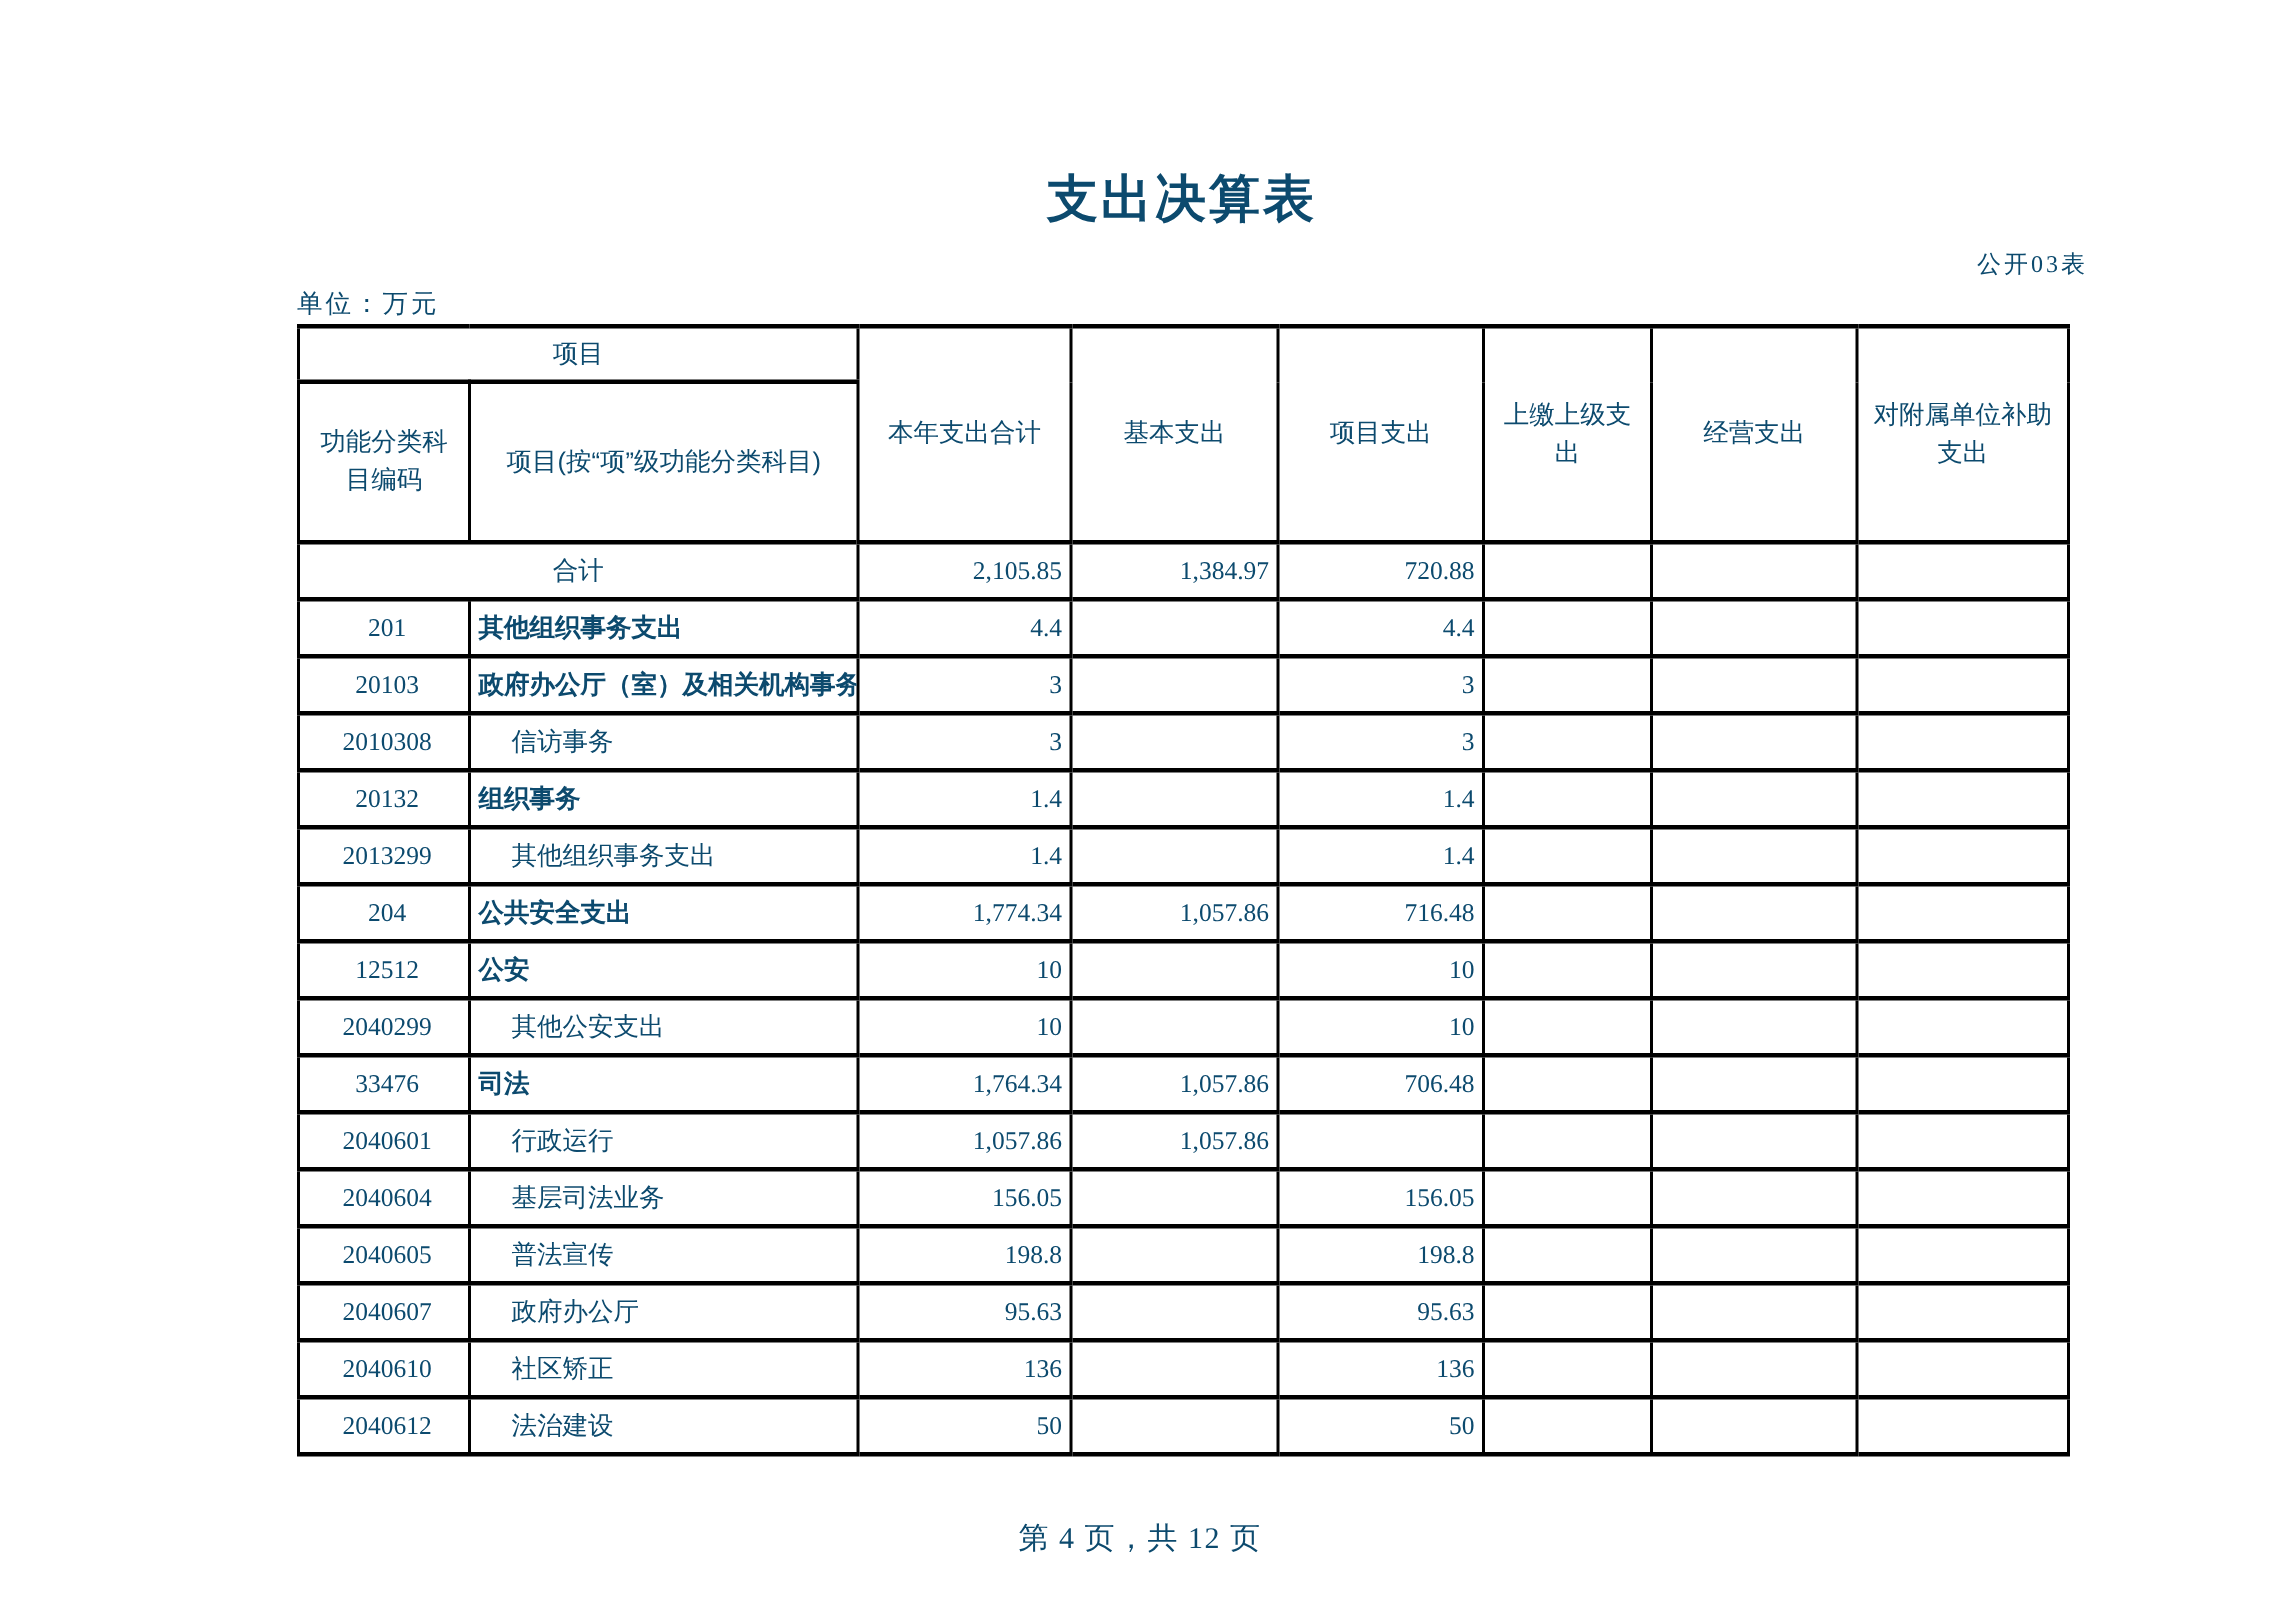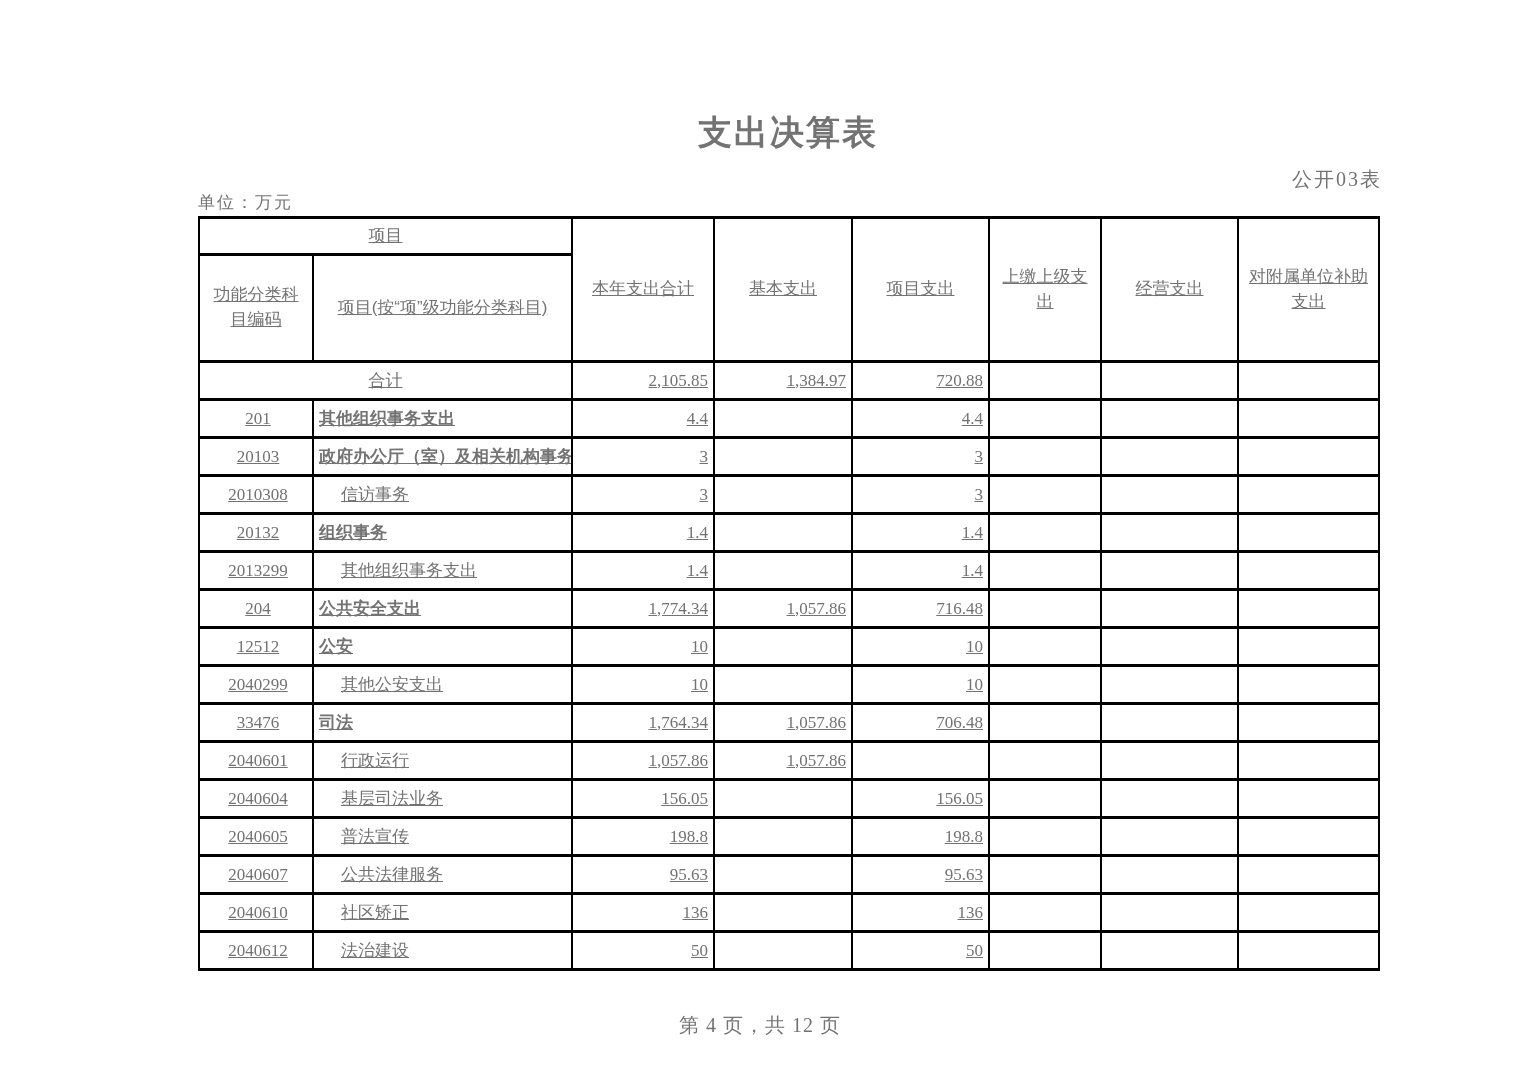--- a/index.html
+++ b/index.html
@@ -2,55 +2,54 @@
 <html><head>
 <meta charset="utf-8">
 <style>
   * { margin: 0; padding: 0; box-sizing: border-box; }
   html, body { background: #ffffff; }
   .page {
     position: relative;
     width: 1520px;
     height: 1074px;
     background: #ffffff;
-    color: #737373;
+    color: #0c4a6e;
     font-family: "Liberation Serif", "DejaVu Serif", serif;
     overflow: hidden;
   }
   .title {
     position: absolute;
     left: 198px; top: 110px; width: 1180px;
     text-align: center;
     font-size: 34px;
     font-weight: bold;
     letter-spacing: 2px;
   }
   .meta-topright {
     position: absolute;
-    left: 202px; top: 166px; width: 1180px;
+    left: 212px; top: 166px; width: 1180px;
     text-align: right;
-    font-size: 20px;
+    font-size: 16px;
     letter-spacing: 2px;
   }
   .meta-line {
     position: absolute;
     left: 198px; top: 191px; width: 1180px;
     display: flex;
     justify-content: space-between;
     align-items: flex-end;
     font-size: 17px;
     letter-spacing: 2px;
   }
   table.grid {
     position: absolute;
     left: 198px; top: 216px;
     width: 1180px;
     border-collapse: collapse;
     table-layout: fixed;
-    text-decoration: underline;
   }
   table.grid th, table.grid td {
     border-left: 2px solid #000;
     border-right: 2px solid #000;
     border-top: 3px solid #000;
     border-bottom: 3px solid #000;
     overflow: hidden;
   }
   table.grid th {
     font-family: "Liberation Sans", "DejaVu Sans", sans-serif;
@@ -247,21 +246,21 @@
           <td class="name detail">普法宣传</td>
           <td class="num">198.8</td>
           <td class="num"></td>
           <td class="num">198.8</td>
           <td class="num"></td>
           <td class="num"></td>
           <td class="num"></td>
         </tr>
         <tr>
           <td class="code">2040607</td>
-          <td class="name detail">公共法律服务</td>
+          <td class="name detail">政府办公厅</td>
           <td class="num">95.63</td>
           <td class="num"></td>
           <td class="num">95.63</td>
           <td class="num"></td>
           <td class="num"></td>
           <td class="num"></td>
         </tr>
         <tr>
           <td class="code">2040610</td>
           <td class="name detail">社区矫正</td>

